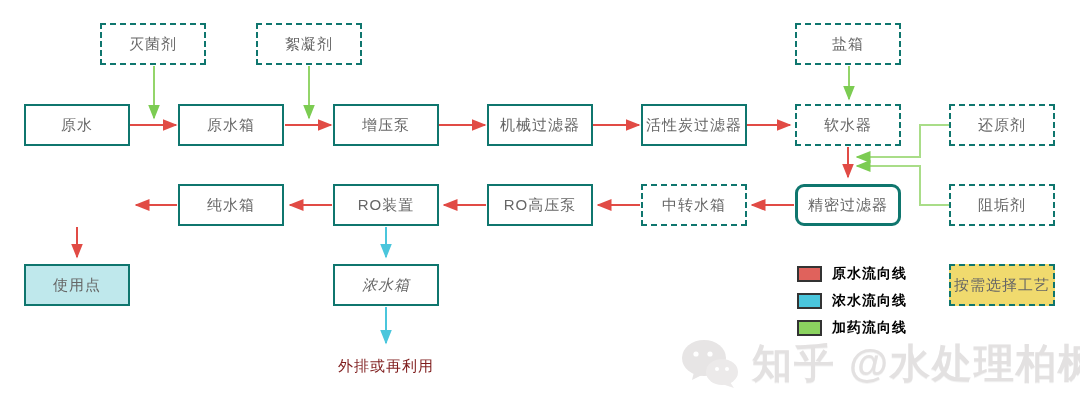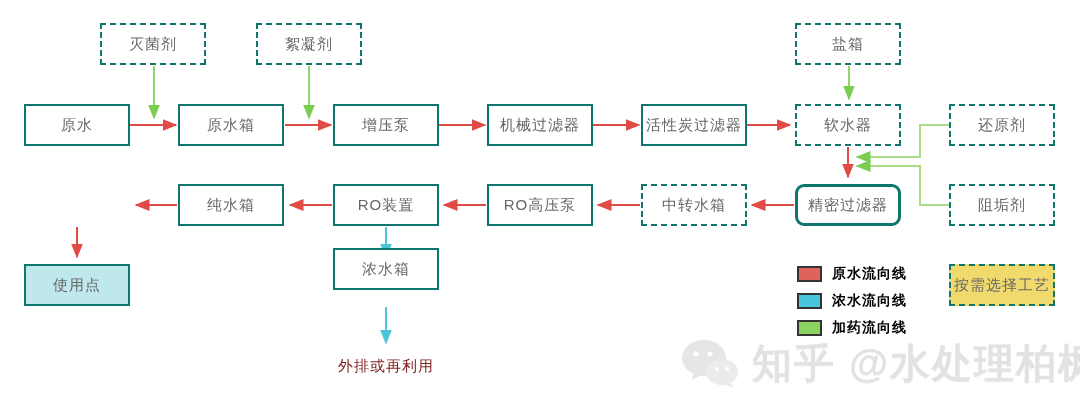--- a/index.html
+++ b/index.html
@@ -36,21 +36,21 @@
   .pos-softener{left:795px;top:104px;}
   .pos-reducing-agent{left:949px;top:104px;}
   .pos-terminal-pump{left:24px;top:184px;}
   .pos-pure-water-tank{left:178px;top:184px;}
   .pos-ro-unit{left:333px;top:184px;}
   .pos-ro-hp-pump{left:487px;top:184px;}
   .pos-transfer-tank{left:641px;top:184px;}
   .pos-precision-filter{left:795px;top:184px;border-radius:9px;}
   .pos-scale-inhibitor{left:949px;top:184px;}
   .pos-use-point{left:24px;top:264px;}
-  .pos-concentrate-tank{left:333px;top:248px;}
+  .pos-concentrate-tank{left:333px;top:264px;font-style:italic;}
   .pos-process-note{left:949px;top:264px;}
 
   .outflow{
     position:absolute;z-index:2;
     left:333px;top:357px;width:106px;
     text-align:center;font-size:15px;color:#7f1d1d;letter-spacing:1px;
   }
   .legend{position:absolute;z-index:2;left:797px;top:265px;}
   .legend-row{display:flex;align-items:center;height:17px;margin-bottom:10px;}
   .swatch{

